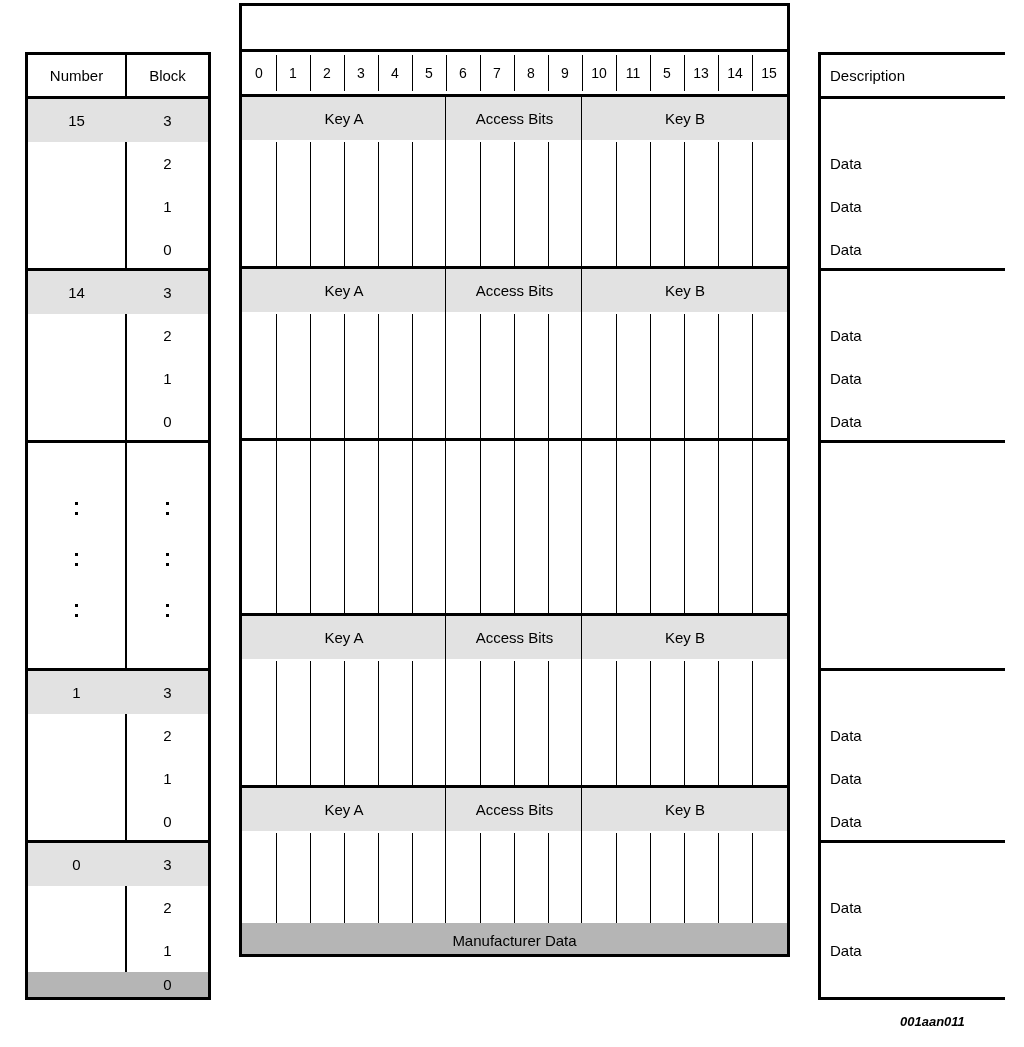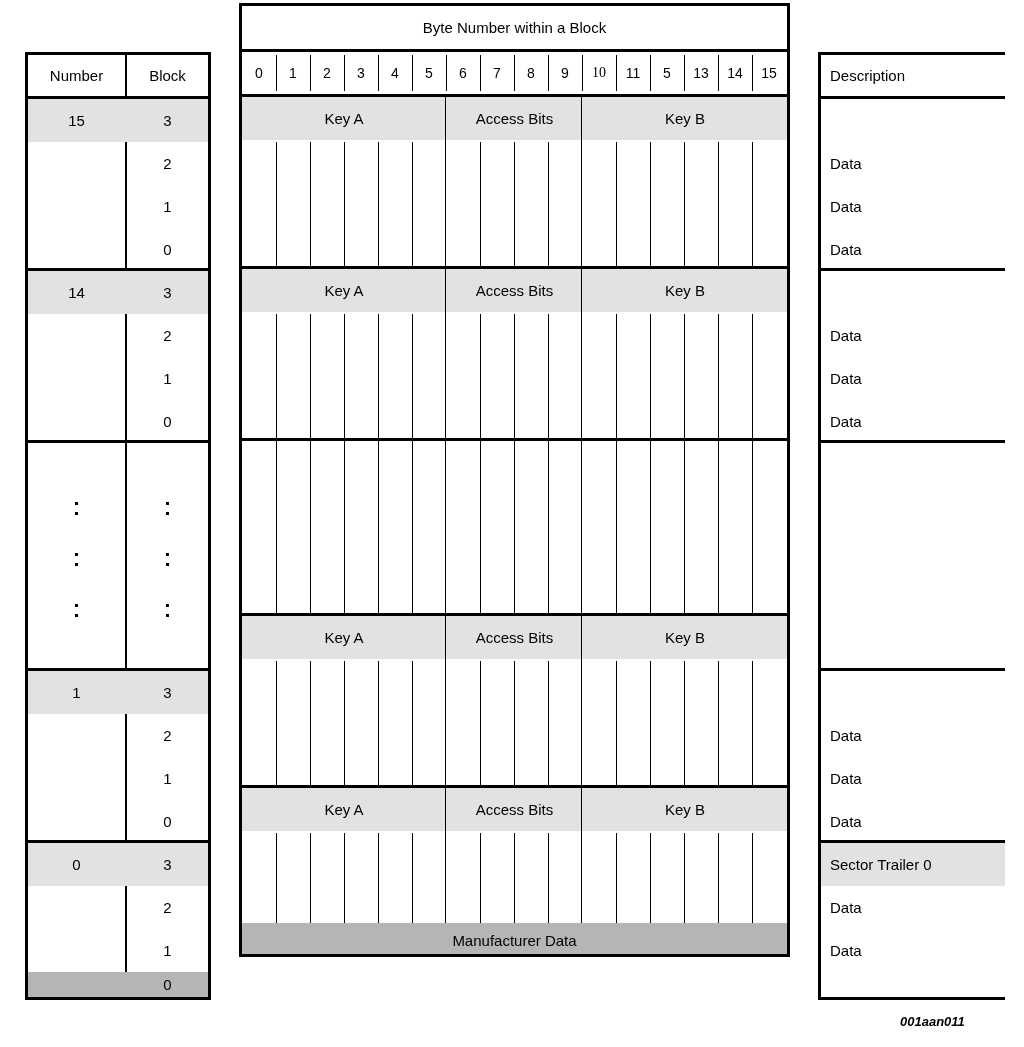--- a/index.html
+++ b/index.html
@@ -144,21 +144,20 @@
   <div class="abs fill-dark" style="left:3px; top:920px; width:180px; height:25px;"></div>
   <div class="abs ctr t-cell" style="left:102px; top:920px; width:81px; height:25px;">0</div>
   <div class="abs hrule" style="left:0; top:945px; width:186px;"></div>
 </div>
 
 <div class="abs" style="left:239px; top:3px; width:551px; height:997px;">
 
   <div class="abs hrule" style="left:0; top:0; width:551px;"></div>
   <div class="abs vrule" style="left:0; top:0; width:3px; height:49px;"></div>
   <div class="abs vrule" style="left:548px; top:0; width:3px; height:49px;"></div>
-  <div class="abs ctr t-head" style="left:3px; top:3px; width:545px; height:43px;">Byte Number within a Block</div>
   <div class="abs hrule" style="left:0; top:46px; width:551px;"></div>
 
   <div class="abs" style="left:0; top:49px; width:551px; height:42px;">
     <div class="abs vrule" style="left:0; top:0; width:3px; height:42px;"></div>
     <div class="abs vrule" style="left:548px; top:0; width:3px; height:42px;"></div>
     <div class="abs ctr t-byte" style="left:4px;   top:1px; width:32px; height:40px;">0</div>
     <div class="abs vthin" style="left:37px; top:3px; height:36px;"></div>
     <div class="abs ctr t-byte" style="left:38px;  top:1px; width:32px; height:40px;">1</div>
     <div class="abs vthin" style="left:71px; top:3px; height:36px;"></div>
     <div class="abs ctr t-byte" style="left:72px;  top:1px; width:32px; height:40px;">2</div>
@@ -170,21 +169,21 @@
     <div class="abs ctr t-byte" style="left:174px; top:1px; width:32px; height:40px;">5</div>
     <div class="abs vthin" style="left:207px; top:3px; height:36px;"></div>
     <div class="abs ctr t-byte" style="left:208px; top:1px; width:32px; height:40px;">6</div>
     <div class="abs vthin" style="left:241px; top:3px; height:36px;"></div>
     <div class="abs ctr t-byte" style="left:242px; top:1px; width:32px; height:40px;">7</div>
     <div class="abs vthin" style="left:275px; top:3px; height:36px;"></div>
     <div class="abs ctr t-byte" style="left:276px; top:1px; width:32px; height:40px;">8</div>
     <div class="abs vthin" style="left:309px; top:3px; height:36px;"></div>
     <div class="abs ctr t-byte" style="left:310px; top:1px; width:32px; height:40px;">9</div>
     <div class="abs vthin" style="left:343px; top:3px; height:36px;"></div>
-    <div class="abs ctr t-byte" style="left:344px; top:1px; width:32px; height:40px;font-family:Liberation Serif, serif;">10</div>
+    <div class="abs ctr t-byte" style="left:344px; top:1px; width:32px; height:40px;">10</div>
     <div class="abs vthin" style="left:377px; top:3px; height:36px;"></div>
     <div class="abs ctr t-byte" style="left:378px; top:1px; width:32px; height:40px;">11</div>
     <div class="abs vthin" style="left:411px; top:3px; height:36px;"></div>
     <div class="abs ctr t-byte" style="left:412px; top:1px; width:32px; height:40px;">5</div>
     <div class="abs vthin" style="left:445px; top:3px; height:36px;"></div>
     <div class="abs ctr t-byte" style="left:446px; top:1px; width:32px; height:40px;">13</div>
     <div class="abs vthin" style="left:479px; top:3px; height:36px;"></div>
     <div class="abs ctr t-byte" style="left:480px; top:1px; width:32px; height:40px;">14</div>
     <div class="abs vthin" style="left:513px; top:3px; height:36px;"></div>
     <div class="abs ctr t-byte" style="left:514px; top:1px; width:32px; height:40px;">15</div>
@@ -337,19 +336,18 @@
   <div class="abs hrule" style="left:0; top:388px; width:187px;"></div>
 
   <div class="abs" style="left:3px; top:391px; width:184px; height:225px;"></div>
   <div class="abs hrule" style="left:0; top:616px; width:187px;"></div>
 
   <div class="abs lft t-desc" style="left:3px; top:662px; width:184px; height:43px; padding-left:9px;">Data</div>
   <div class="abs lft t-desc" style="left:3px; top:705px; width:184px; height:43px; padding-left:9px;">Data</div>
   <div class="abs lft t-desc" style="left:3px; top:748px; width:184px; height:43px; padding-left:9px;">Data</div>
   <div class="abs hrule" style="left:0; top:788px; width:187px;"></div>
 
-  <div class="abs fill-light lft t-desc" style="left:3px; top:791px; width:184px; height:43px; padding-left:9px;">Sector Trailer 0</div>
   <div class="abs lft t-desc" style="left:3px; top:834px; width:184px; height:43px; padding-left:9px;">Data</div>
   <div class="abs lft t-desc" style="left:3px; top:877px; width:184px; height:43px; padding-left:9px;">Data</div>
   <div class="abs hrule" style="left:0; top:945px; width:187px;"></div>
 </div>
 
 <div class="abs t-cap" style="left:900px; top:1014px; width:110px; text-align:left;">001aan011</div>
 
 </body></html>

